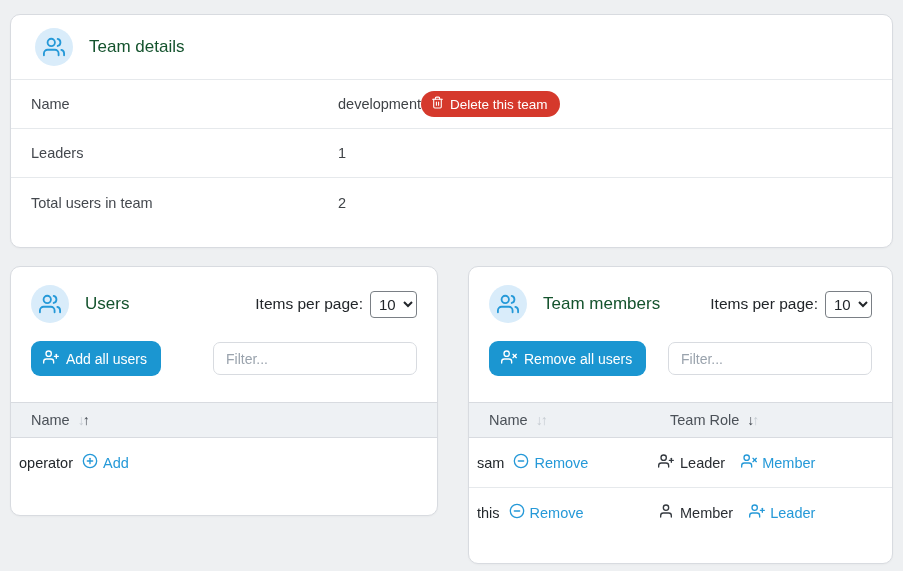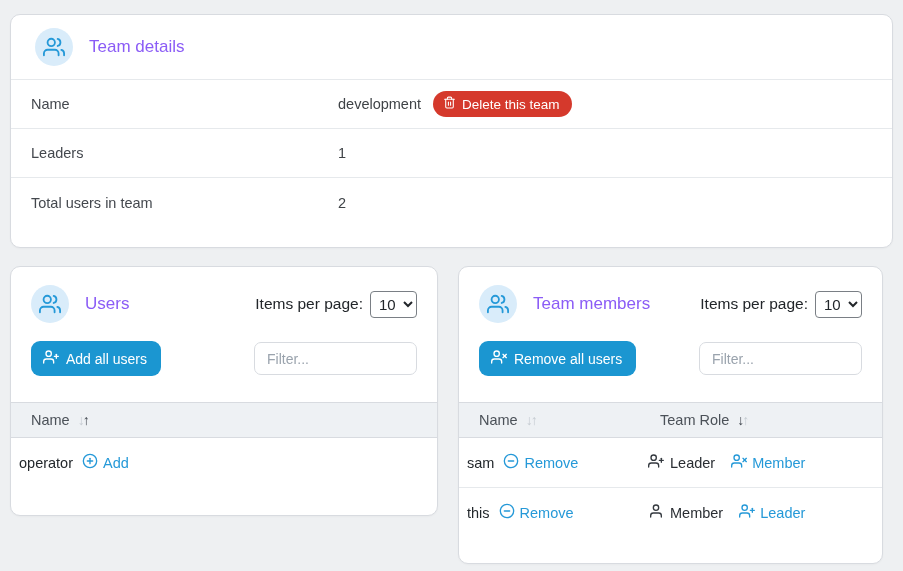--- a/index.html
+++ b/index.html
@@ -27,47 +27,47 @@
   }
   #team-details .card-head { border-bottom: 1px solid #e6e9ec; }
   .icon-badge {
     width: 38px; height: 38px;
     border-radius: 50%;
     background: #d9ecfa;
     display: flex; align-items: center; justify-content: center;
     flex: 0 0 auto;
   }
   .icon-badge svg { stroke: #2599d8; }
-  .card-title { font-size: 17px; font-weight: 500; color: #8b5cf6; }
+  .card-title { font-size: 17px; font-weight: 500; color: #14532d; }
   .detail-row {
     display: flex;
     align-items: center;
     padding: 0 20px;
     height: 49px;
     border-bottom: 1px solid #e6e9ec;
     font-size: 14.5px;
   }
   .detail-row.last { border-bottom: none; height: 50px; margin-bottom: 19px; }
   .detail-label { flex: 0 0 307px; color: #44484e; }
-  .detail-value { color: #3f4347; display: flex; align-items: center; gap: 12px; }
+  .detail-value { color: #3f4347; display: flex; align-items: center; }
   .btn-danger {
     display: inline-flex;
     align-items: center;
     gap: 6px;
     background: #d5392c;
     color: #fff;
     border: none;
     border-radius: 14px;
     padding: 5px 12px 5px 10px;
     font-size: 13.5px;
     font-family: inherit;
     cursor: pointer;
   }
   
-  .cards-row { display: flex; gap: 20px; margin-top: 18px; align-items: flex-start; }
+  .cards-row { display: flex; gap: 30px; margin-top: 18px; align-items: flex-start; }
   .panel { flex: 0 0 auto; }
   #users-card  { width: 428px; min-height: 250px; }
   #team-members-card { width: 425px; min-height: 298px; }
   .panel .card-head { padding: 18px 20px 6px; justify-content: space-between; }
   .head-left { display: flex; align-items: center; gap: 16px; }
   .per-page { display: flex; align-items: center; gap: 7px; font-size: 15.5px; color: #22262a; }
   .per-page select {
     font-family: inherit;
     font-size: 15px;
     color: #22262a;
@@ -91,21 +91,21 @@
     color: #fff;
     border: none;
     border-radius: 9px;
     padding: 8px 14px 8px 12px;
     font-size: 14px;
     font-weight: 500;
     font-family: inherit;
     cursor: pointer;
   }
   .filter-input {
-    width: 163px;
+    width: 204px;
     height: 33px;
     border: 1px solid #d8dbe0;
     border-radius: 7px;
     padding: 0 12px;
     font-size: 14px;
     font-family: inherit;
     color: #3c4248;
     outline: none;
   }
   .filter-input::placeholder { color: #9aa3ad; }

